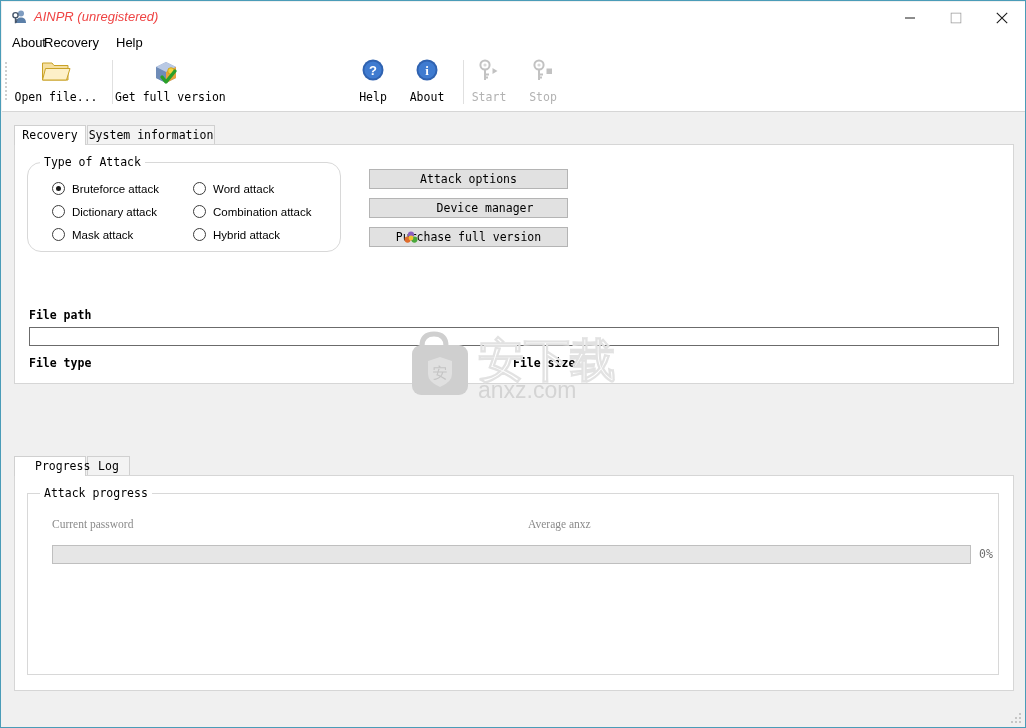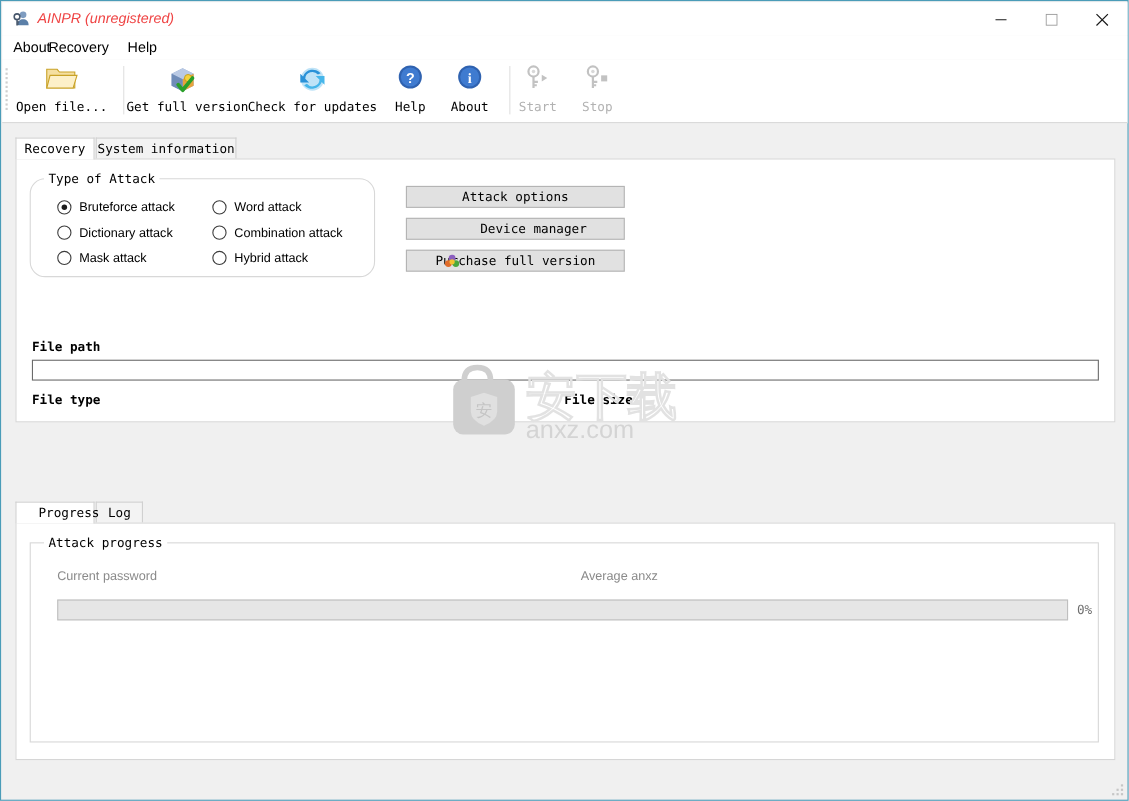--- a/index.html
+++ b/index.html
@@ -261,21 +261,21 @@
     background: transparent;
     font-family: "DejaVu Sans Mono", monospace;
     font-size: 11.5px;
     color: #000;
     padding: 0 4px;
   }
 
   
   .subtle-label {
     position: absolute;
-    font-family: Liberation Sans, sans-serif;
+    font-family: Liberation Serif, serif;
     font-size: 11.5px;
     color: #8a8a8a;
     white-space: nowrap;
   }
   .progressbar {
     position: absolute;
     box-sizing: border-box;
     background: #e6e6e6;
     border: 1px solid #bfbfbf;
   }
@@ -390,30 +390,20 @@
           <path d="M4 9 L14 4 L24 9 L14 14 Z" fill="#b9c9e4"></path>
           <path d="M14 14 L24 9 L24 20 L14 25 Z" fill="#e8a33d"></path>
           <path d="M4 9 L14 14 L14 25 L4 20 Z" fill="#6f8cb8"></path>
           <circle cx="19" cy="13" r="3.3" fill="#f5d13c" stroke="#c29b10" stroke-width="0.8"></circle>
           <path d="M10 19 L14 24 L23 13" stroke="#2aa02a" stroke-width="3.4" fill="none" stroke-linecap="round" stroke-linejoin="round"></path>
         </svg>
       </div>
       <div class="tb-label">Get full version</div>
     </div>
 
-    <div class="tb-item" style="left:219px; width:126px;">
-      <div class="tb-icon">
-        <svg width="28" height="28" viewBox="0 0 28 28">
-          <circle cx="14" cy="14" r="10.5" fill="#bfe3f7"></circle>
-          <path d="M21.5 8.5 A9.5 9.5 0 0 0 5.5 11.5 L3 9 L3 17 L11 17 L7.5 13.5 A6.5 6.5 0 0 1 19 9.8 Z" fill="#2a92d8"></path>
-          <path d="M6.5 19.5 A9.5 9.5 0 0 0 22.5 16.5 L25 19 L25 11 L17 11 L20.5 14.5 A6.5 6.5 0 0 1 9 18.2 Z" fill="#46b6ea"></path>
-        </svg>
-      </div>
-      <div class="tb-label">Check for updates</div>
-    </div>
 
     <div class="tb-item" style="left:347px; width:48px;">
       <div class="tb-icon">
         <svg width="24" height="24" viewBox="0 0 24 24">
           <circle cx="12" cy="12" r="10.5" fill="#2f62b0"></circle>
           <circle cx="12" cy="12" r="8.6" fill="#3f7bd0"></circle>
           <text x="12" y="17" font-size="13" font-family="Liberation Sans, sans-serif" font-weight="bold" fill="#ffffff" text-anchor="middle">?</text>
         </svg>
       </div>
       <div class="tb-label">Help</div>

